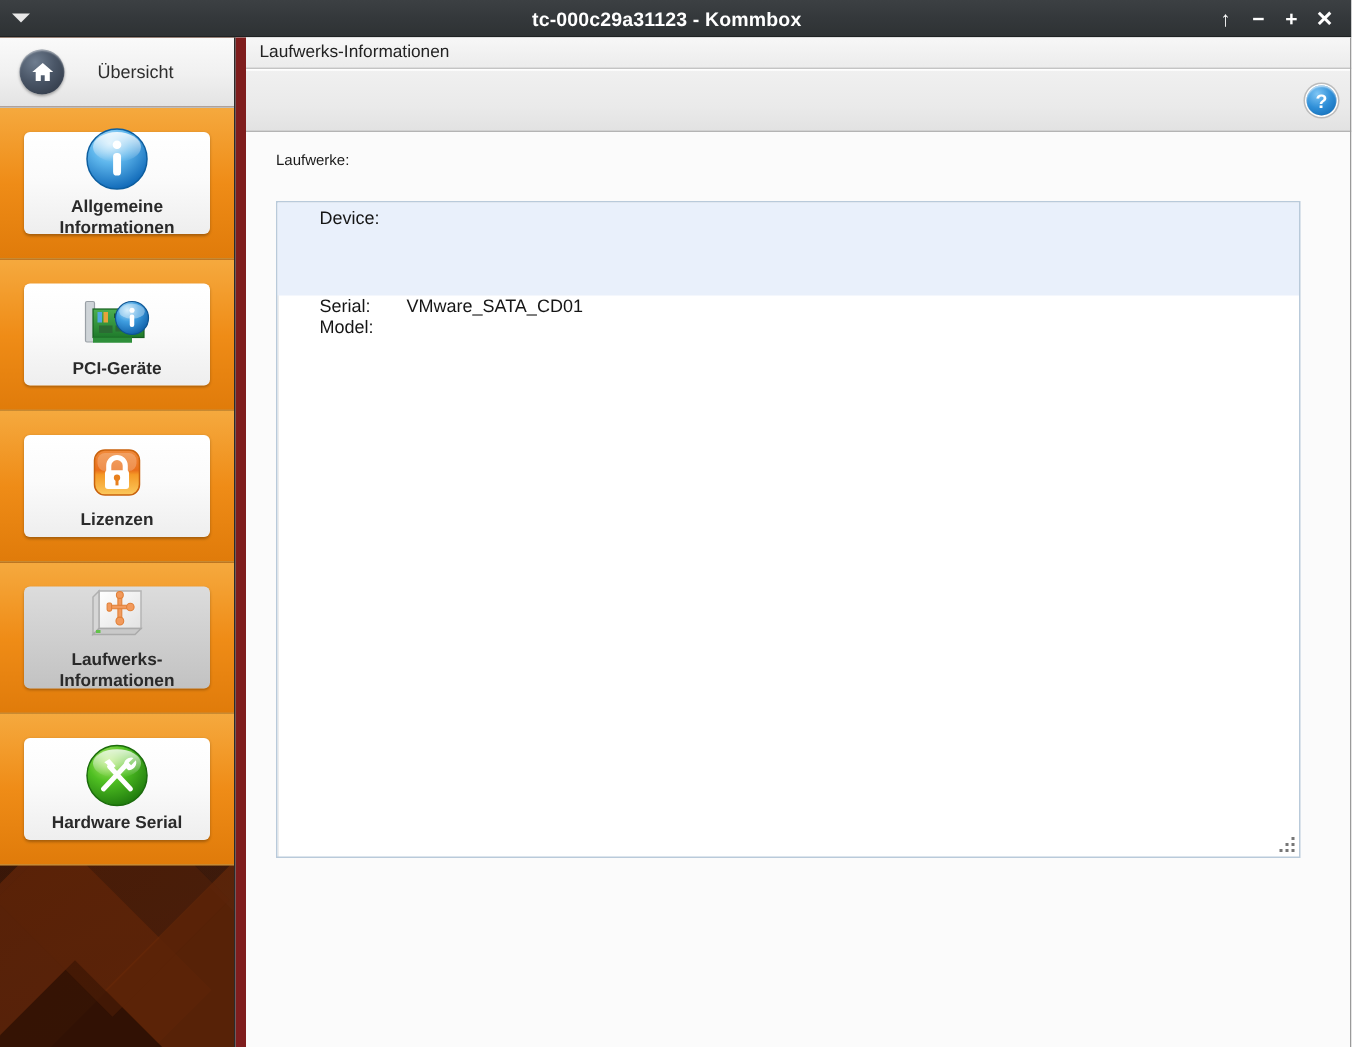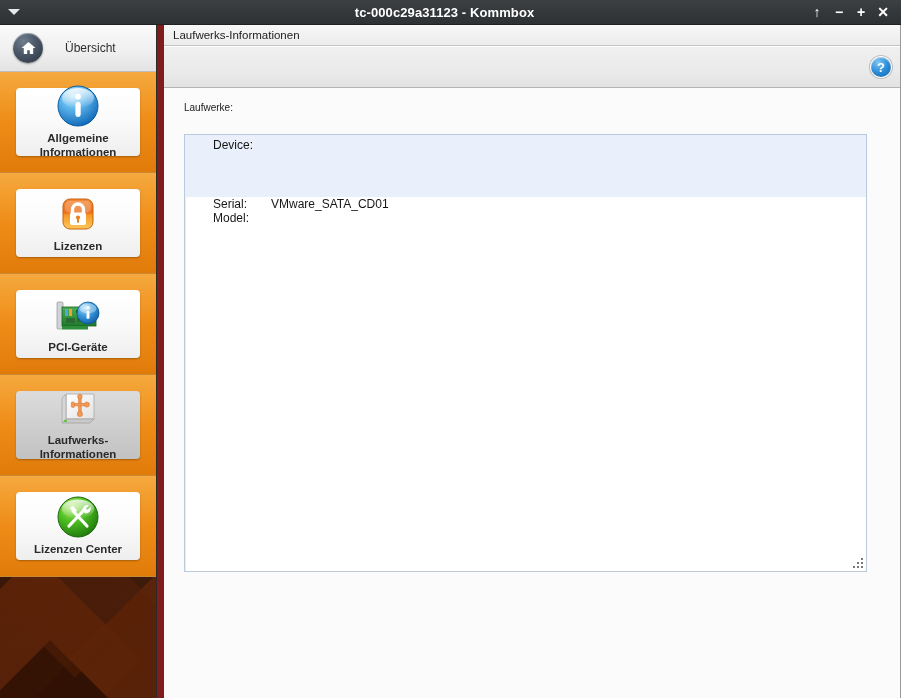--- a/index.html
+++ b/index.html
@@ -329,44 +329,20 @@
                   </linearGradient>
                 </defs>
                 <circle cx="22" cy="22" r="20" fill="url(#gInfo)" stroke="#0d5e9f" stroke-width="1"></circle>
                 <ellipse cx="22" cy="14" rx="16" ry="10" fill="url(#gInfoGloss)"></ellipse>
                 <circle cx="22" cy="12.5" r="2.9" fill="#ffffff"></circle>
                 <rect x="19.4" y="18" width="5.3" height="15" rx="2.4" fill="#ffffff"></rect>
               </svg>
             </span>
             <span class="sb-label">Allgemeine
 Informationen</span>
-          </div>
-        </div>
-
-        <div class="sb-item">
-          <div class="inner">
-            <span class="icon-wrap">
-              <svg width="44" height="44" viewBox="0 0 44 44">
-                <defs>
-                  <linearGradient id="gLock" x1="0" y1="0" x2="0" y2="1">
-                    <stop offset="0%" stop-color="#f08a3a"></stop>
-                    <stop offset="45%" stop-color="#ea6f1b"></stop>
-                    <stop offset="55%" stop-color="#f59a27"></stop>
-                    <stop offset="100%" stop-color="#fbc85c"></stop>
-                  </linearGradient>
-                </defs>
-                <rect x="7" y="7" width="30" height="30" rx="7" fill="url(#gLock)" stroke="#c9620d" stroke-width="1"></rect>
-                <rect x="9" y="9" width="26" height="12" rx="5" fill="#ffffff" opacity=".22"></rect>
-                <path d="M16.5 21 L16.5 17.5 a5.5 5.5 0 0 1 11 0 L27.5 21" fill="none" stroke="#ffffff" stroke-width="3.4"></path>
-                <rect x="14" y="20.5" width="16" height="12.5" rx="2" fill="#ffffff"></rect>
-                <circle cx="22" cy="25.5" r="2.1" fill="#e8801e"></circle>
-                <rect x="21" y="26" width="2" height="4.6" fill="#e8801e"></rect>
-              </svg>
-            </span>
-            <span class="sb-label">Lizenzen</span>
           </div>
         </div>
 
         <div class="sb-item">
           <div class="inner">
             <span class="icon-wrap">
               <svg width="48" height="44" viewBox="0 0 48 44">
                 <defs>
                   <linearGradient id="gPcb" x1="0" y1="0" x2="0" y2="1">
                     <stop offset="0%" stop-color="#4caf50"></stop>
@@ -389,20 +365,44 @@
                 <circle cx="34" cy="20" r="11" fill="url(#gInfo2)" stroke="#0d5390" stroke-width=".8"></circle>
                 <ellipse cx="34" cy="15.5" rx="8.5" ry="5" fill="#ffffff" opacity=".35"></ellipse>
                 <circle cx="34" cy="14.8" r="1.7" fill="#ffffff"></circle>
                 <rect x="32.5" y="17.6" width="3" height="8.4" rx="1.4" fill="#ffffff"></rect>
               </svg>
             </span>
             <span class="sb-label">PCI-Geräte</span>
           </div>
         </div>
 
+        <div class="sb-item">
+          <div class="inner">
+            <span class="icon-wrap">
+              <svg width="44" height="44" viewBox="0 0 44 44">
+                <defs>
+                  <linearGradient id="gLock" x1="0" y1="0" x2="0" y2="1">
+                    <stop offset="0%" stop-color="#f08a3a"></stop>
+                    <stop offset="45%" stop-color="#ea6f1b"></stop>
+                    <stop offset="55%" stop-color="#f59a27"></stop>
+                    <stop offset="100%" stop-color="#fbc85c"></stop>
+                  </linearGradient>
+                </defs>
+                <rect x="7" y="7" width="30" height="30" rx="7" fill="url(#gLock)" stroke="#c9620d" stroke-width="1"></rect>
+                <rect x="9" y="9" width="26" height="12" rx="5" fill="#ffffff" opacity=".22"></rect>
+                <path d="M16.5 21 L16.5 17.5 a5.5 5.5 0 0 1 11 0 L27.5 21" fill="none" stroke="#ffffff" stroke-width="3.4"></path>
+                <rect x="14" y="20.5" width="16" height="12.5" rx="2" fill="#ffffff"></rect>
+                <circle cx="22" cy="25.5" r="2.1" fill="#e8801e"></circle>
+                <rect x="21" y="26" width="2" height="4.6" fill="#e8801e"></rect>
+              </svg>
+            </span>
+            <span class="sb-label">Lizenzen</span>
+          </div>
+        </div>
+
         <div class="sb-item selected">
           <div class="inner">
             <span class="icon-wrap">
               <svg width="46" height="42" viewBox="0 0 46 42">
                 <defs>
                   <linearGradient id="gDrvTop" x1="0" y1="0" x2="1" y2="1">
                     <stop offset="0%" stop-color="#ffffff"></stop>
                     <stop offset="100%" stop-color="#e2e2e2"></stop>
                   </linearGradient>
                 </defs>
@@ -443,21 +443,21 @@
                 <circle cx="22" cy="22" r="20" fill="url(#gGreen)" stroke="#1b6b0c" stroke-width="1"></circle>
                 <ellipse cx="22" cy="14" rx="16" ry="9.5" fill="url(#gGloss2)"></ellipse>
                 <g stroke="#ffffff" stroke-width="3.2" stroke-linecap="round" fill="none">
                   <line x1="13" y1="31" x2="28" y2="15"></line>
                   <line x1="31" y1="31" x2="17" y2="16"></line>
                 </g>
                 <path d="M26.5 15.5 a5 5 0 0 1 6.5 -5.2 l-3.2 3.2 l1.6 1.6 l3.2 -3.2 a5 5 0 0 1 -5.2 6.5 Z" fill="#ffffff"></path>
                 <path d="M13.5 13.2 l3.4 -2.2 l4.2 4.6 l-2.2 2.2 l-4.6 -4.2 Z" fill="#ffffff"></path>
               </svg>
             </span>
-            <span class="sb-label">Lizenzen Center</span>
+            <span class="sb-label">Hardware Serial</span>
           </div>
         </div>
 
       </div>
     </div>
 
     <div class="main">
 
       <div class="crumb-bar">
         <span class="crumb-text">Laufwerks-Informationen</span>

